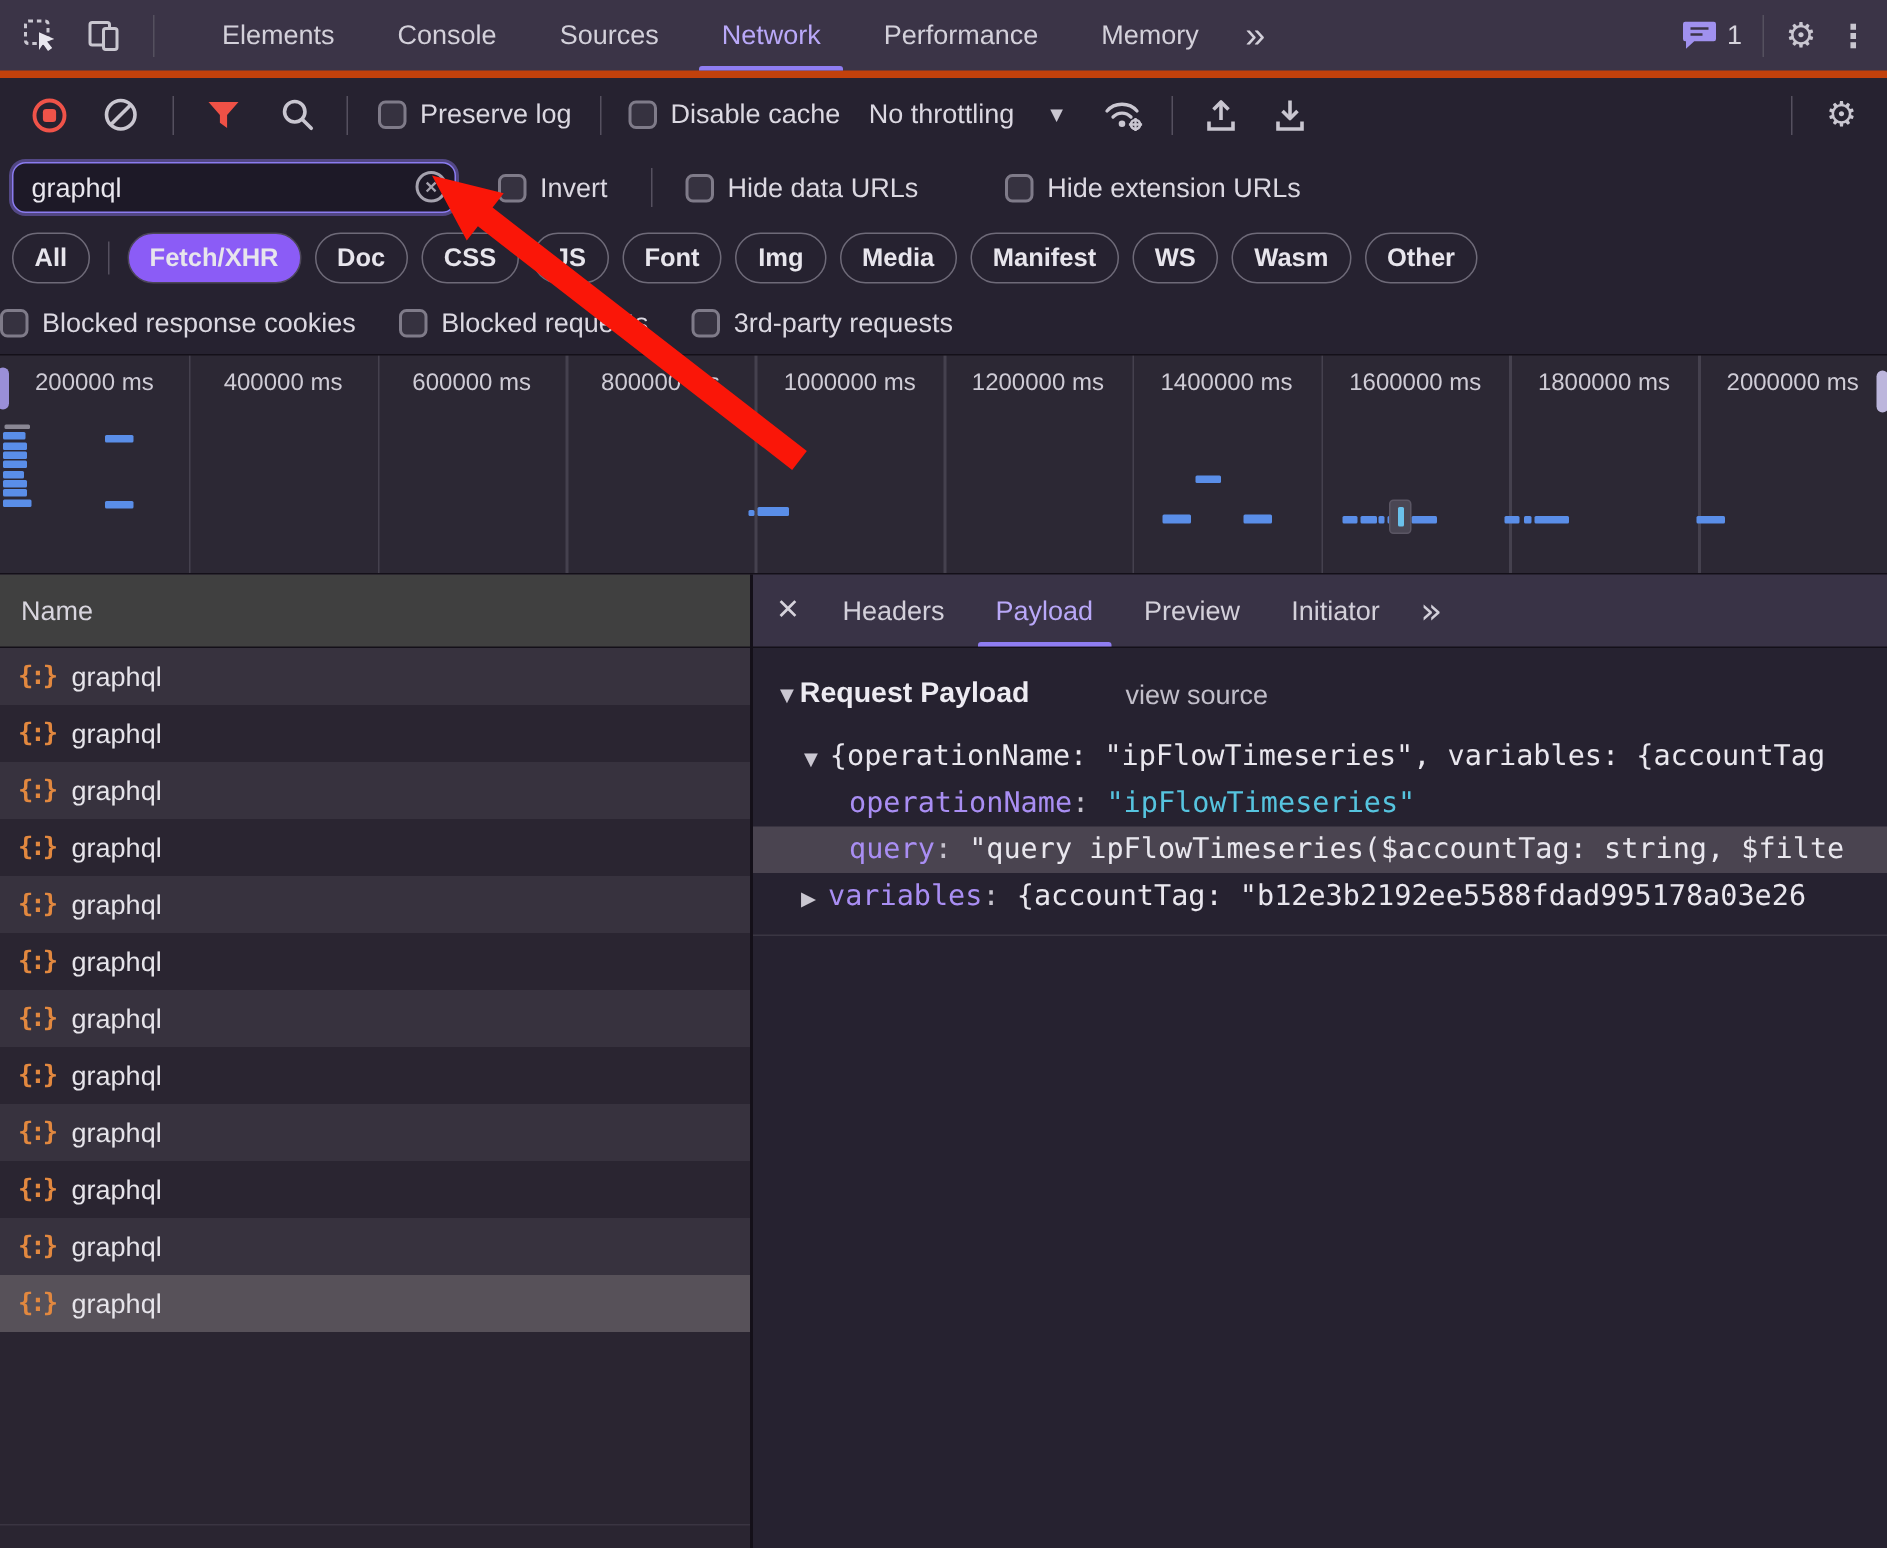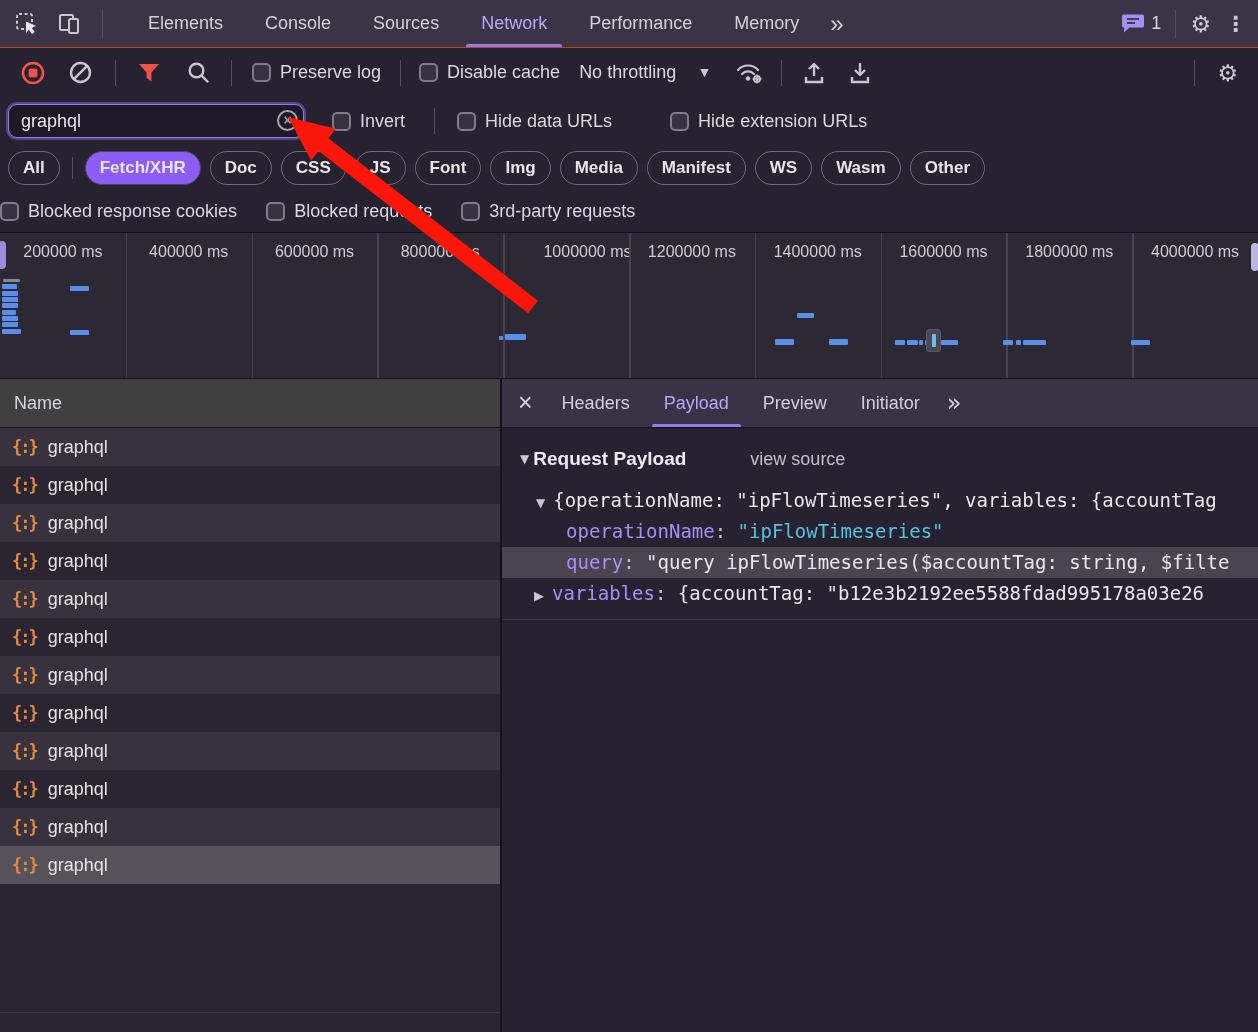--- a/index.html
+++ b/index.html
@@ -1,20 +1,20 @@
 <!DOCTYPE html>
 <html><head>
 <meta charset="utf-8">
 <style>
   html,body{margin:0;padding:0}
   body{width:1258px;height:1032px;overflow:hidden;position:relative;
        background:#262230;color:#e9e7ee;font-family:"Liberation Sans",sans-serif;}
   svg{display:block}
   
-  .topbar{height:47px;background:#3b3447;border-bottom:1px solid #c2410c;display:flex;align-items:center;position:relative}
+  .topbar{height:47px;background:#3b3447;border-bottom:5px solid #c2410c;display:flex;align-items:center;position:relative}
   .rail{display:flex;align-items:center;margin-left:14px;gap:18px}
   .vdiv{width:1px;height:26px;background:#55505f}
   .topbar .vdiv{height:28px}
   #main-tabs{display:flex;align-items:center;margin-left:24px;height:47px}
   .tab{font-size:18px;color:#d3d0da;padding:0 21px;height:47px;line-height:47px;position:relative;white-space:nowrap}
   .tab.active{color:#b9a8f8}
   .tab.active::after{content:"";position:absolute;left:6px;right:6px;bottom:0;height:3px;background:#8f7df2;border-radius:2px 2px 0 0}
   .tab-chevron{font-size:24px;color:#d3d0da;padding:0 10px;letter-spacing:-3px}
   .topbar-right{position:absolute;right:12px;top:0;height:47px;display:flex;align-items:center;gap:14px}
   .glyph{font-family:"DejaVu Sans",sans-serif;color:#cac7d1}
@@ -258,31 +258,31 @@
 <div class="timeline" id="timeline">
   <div class="tl-handle" style="left:-2px;top:8px"></div>
   <div class="tl-handle right" style="left:1251px;top:10px"></div>
 <div class="tl-label" style="left: 0px; width: 125.8px;">200000 ms</div>
     <div class="tl-label" style="left: 125.8px; width: 125.8px;">400000 ms</div>
     <div class="tl-grid" style="left: 125.8px;"></div>
     <div class="tl-label" style="left: 251.6px; width: 125.8px;">600000 ms</div>
     <div class="tl-grid" style="left: 251.6px;"></div>
     <div class="tl-label" style="left: 377.4px; width: 125.8px;">800000 ms</div>
     <div class="tl-grid" style="left: 377.4px;"></div>
-    <div class="tl-label" style="left: 527px; width: 121px;">1000000 ms</div>
+    <div class="tl-label" style="left: 506px; width: 121px;">1000000 ms</div>
     <div class="tl-grid" style="left: 503.2px;"></div>
     <div class="tl-label" style="left: 629px; width: 125.8px;">1200000 ms</div>
     <div class="tl-grid" style="left: 629px;"></div>
     <div class="tl-label" style="left: 754.8px; width: 125.8px;">1400000 ms</div>
     <div class="tl-grid" style="left: 754.8px;"></div>
     <div class="tl-label" style="left: 880.6px; width: 125.8px;">1600000 ms</div>
     <div class="tl-grid" style="left: 880.6px;"></div>
     <div class="tl-label" style="left: 1006.4px; width: 125.8px;">1800000 ms</div>
     <div class="tl-grid" style="left: 1006.4px;"></div>
-    <div class="tl-label" style="left: 1132.2px; width: 125.8px;">4000000 ms</div>
+    <div class="tl-label" style="left: 1132.2px; width: 125.8px;">2000000 ms</div>
     <div class="tl-grid" style="left: 1132.2px;"></div>
     <div class="tl-bar gray" style="left: 3px; top: 46px; width: 17px; height: 3px;"></div>
     <div class="tl-bar" style="left: 2px; top: 51px; width: 15px; height: 5px;"></div>
     <div class="tl-bar" style="left: 2px; top: 58px; width: 16px; height: 5px;"></div>
     <div class="tl-bar" style="left: 2px; top: 64px; width: 16px; height: 5px;"></div>
     <div class="tl-bar" style="left: 2px; top: 70px; width: 16px; height: 5px;"></div>
     <div class="tl-bar" style="left: 2px; top: 77px; width: 14px; height: 5px;"></div>
     <div class="tl-bar" style="left: 2px; top: 83px; width: 16px; height: 5px;"></div>
     <div class="tl-bar" style="left: 2px; top: 89px; width: 16px; height: 5px;"></div>
     <div class="tl-bar" style="left: 2px; top: 96px; width: 19px; height: 5px;"></div>

